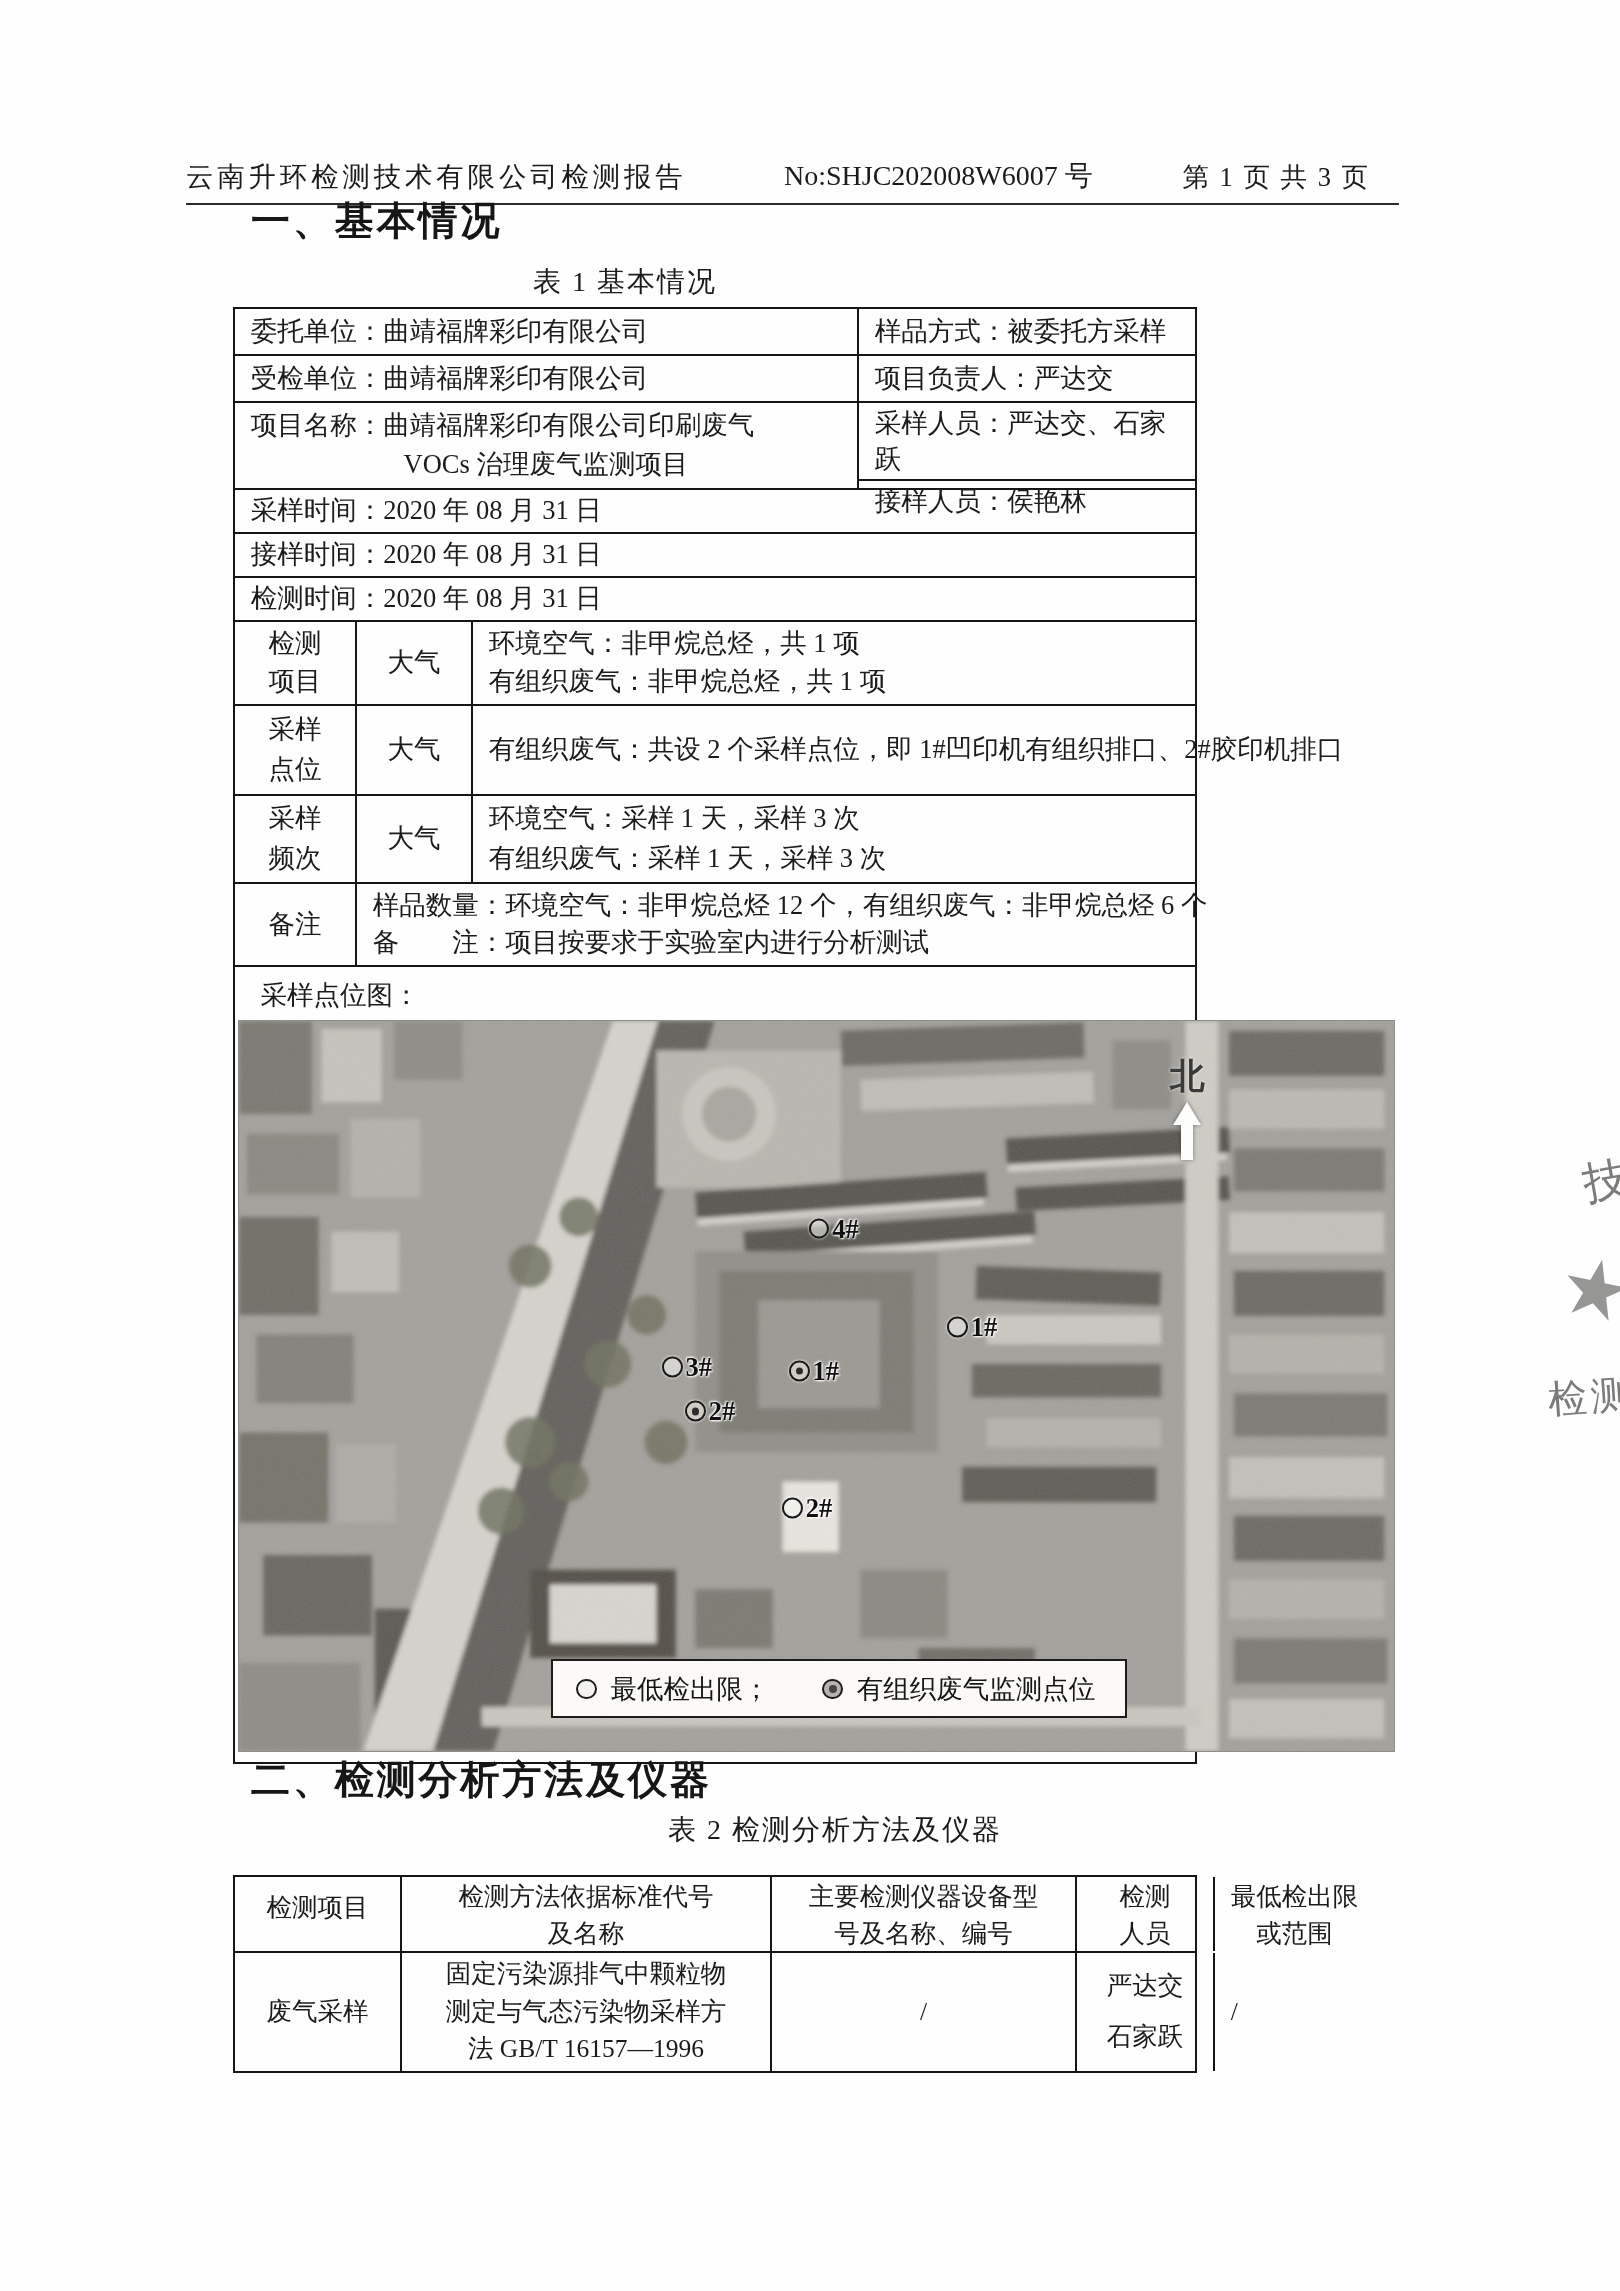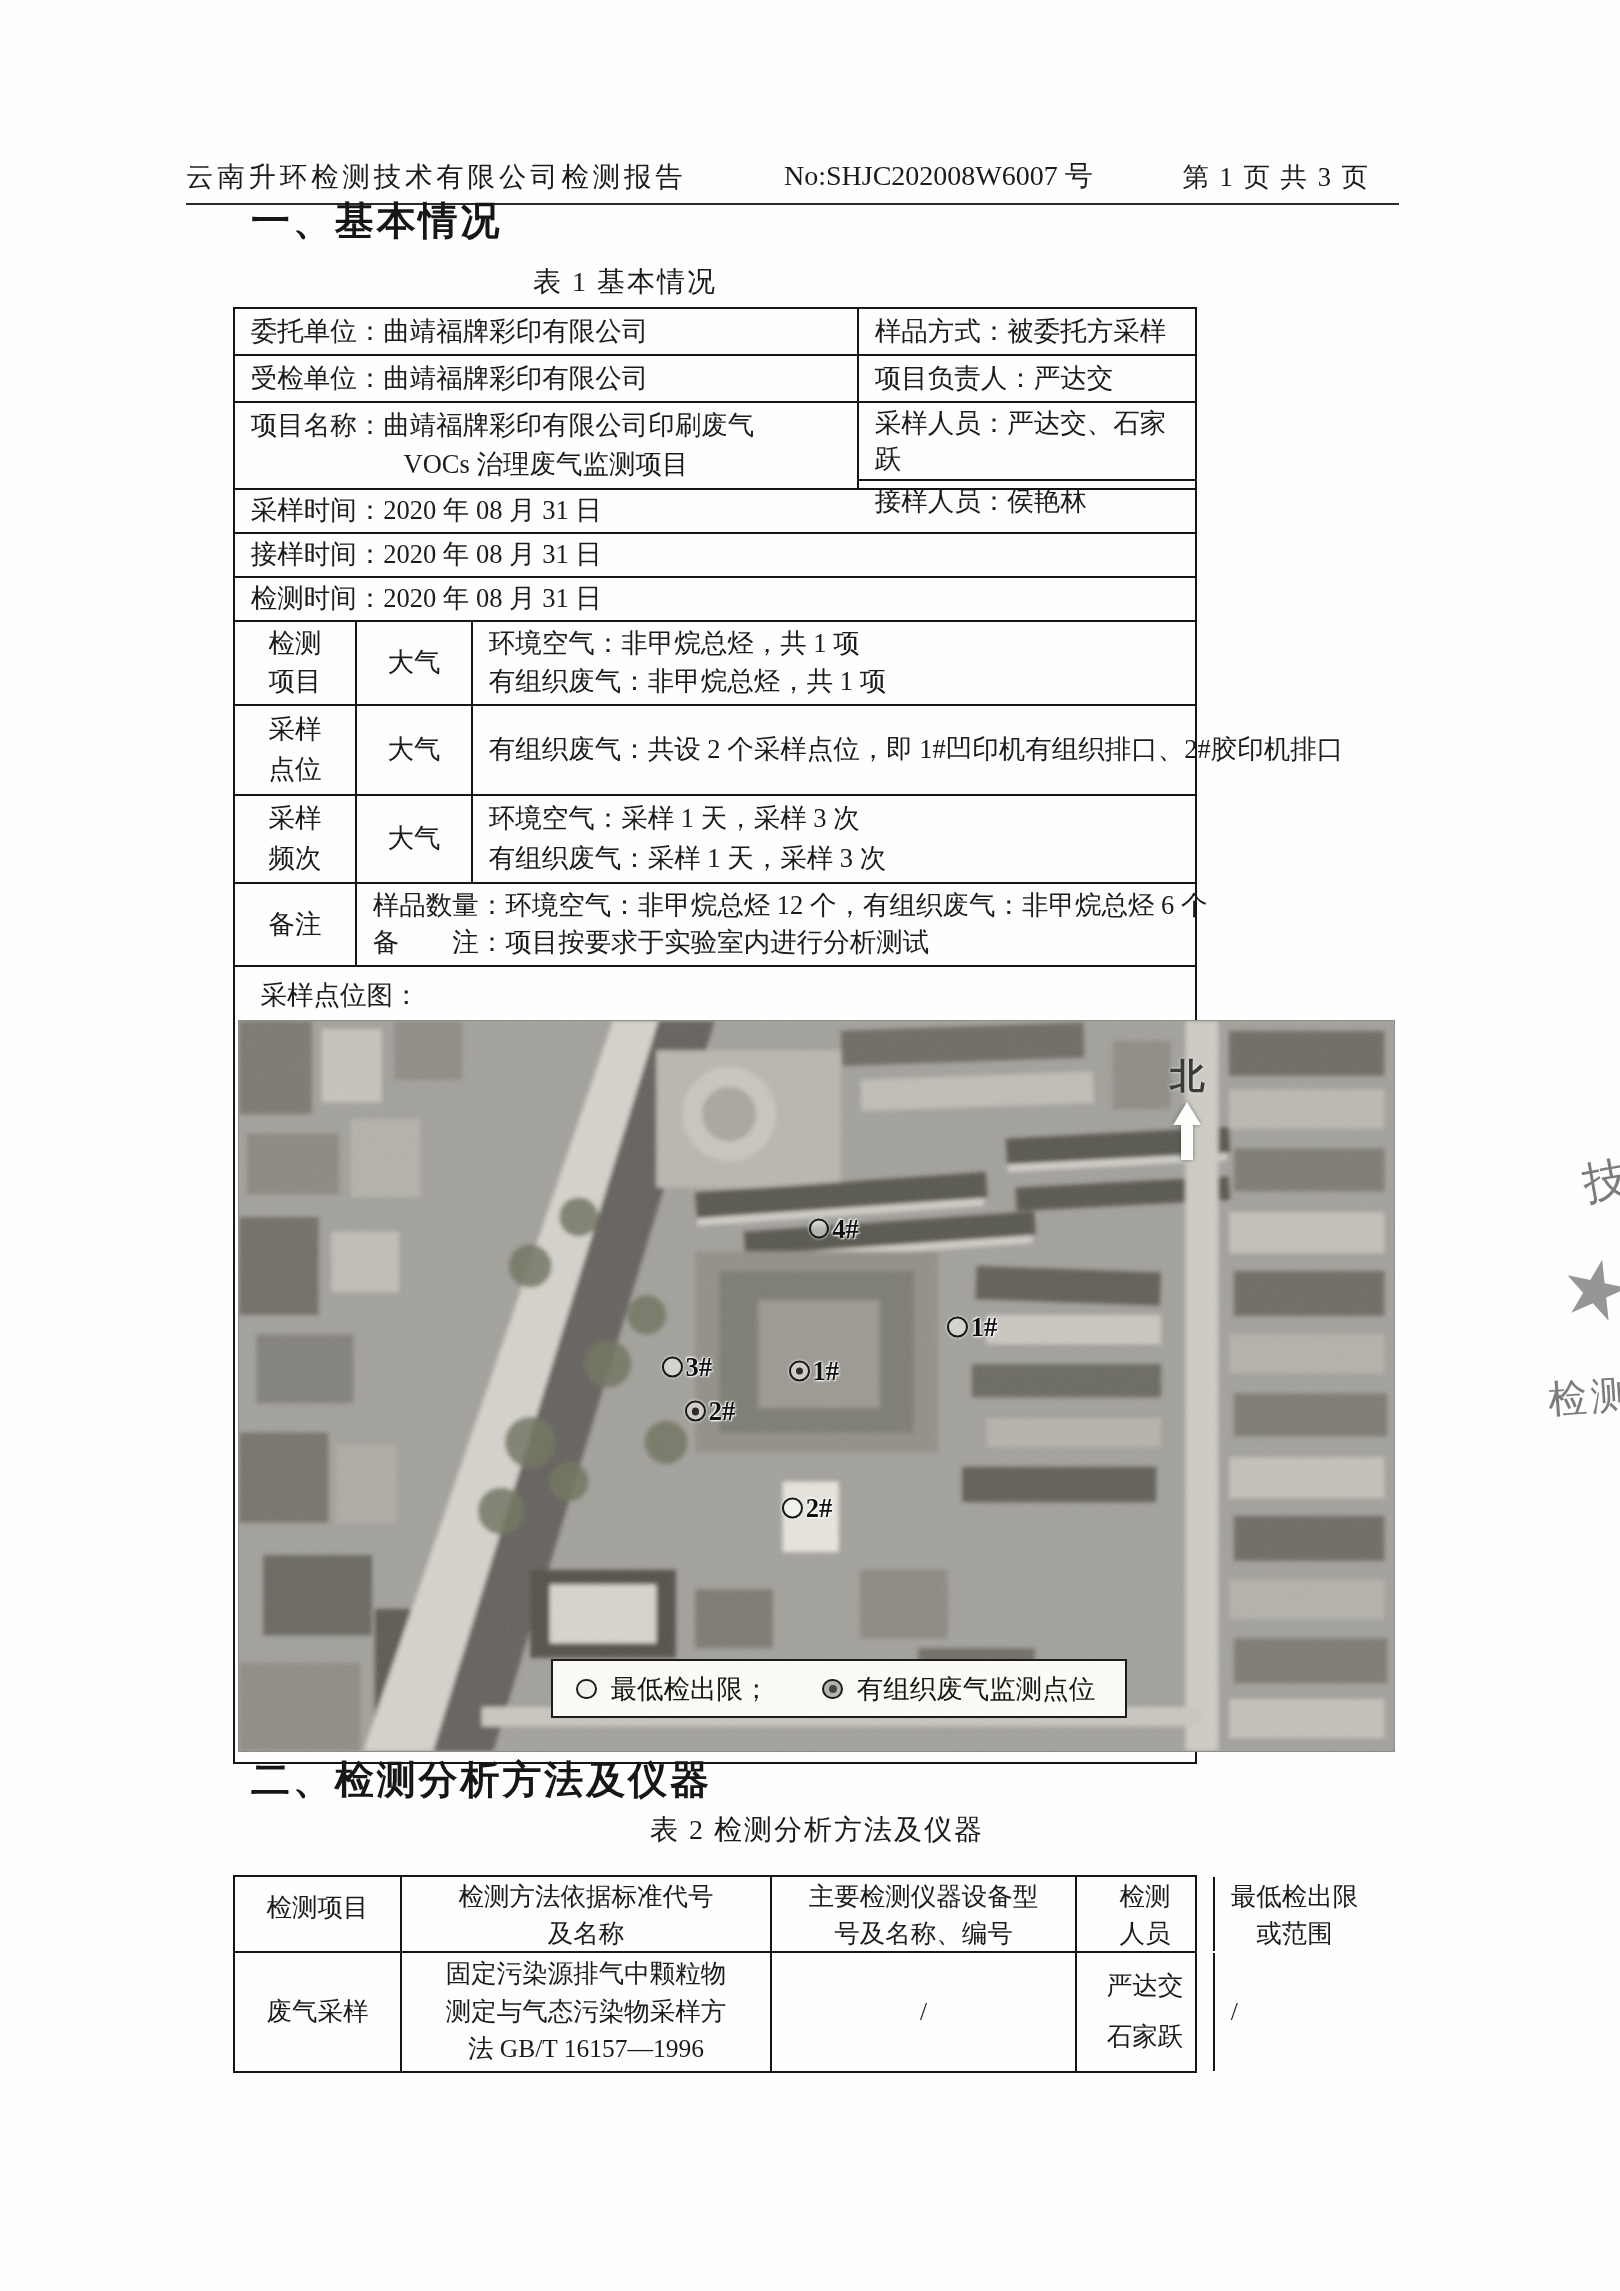--- a/index.html
+++ b/index.html
@@ -10,21 +10,21 @@
               padding-bottom:7.8px;display:flex;align-items:flex-end;margin-top:43px;}
   .dh-title{font-size:27.4px;letter-spacing:3.9px;width:598px;}
   .dh-no{font-size:28px;width:392px;}
   .dh-pages{font-size:26.5px;letter-spacing:2px;flex:1;text-align:right;padding-right:29px;}
   
   .sec-h{position:absolute;left:251px;font-size:39px;font-weight:bold;letter-spacing:2.9px;color:#161616;}
   .sec-h1{top:194px;font-family:Liberation Serif, serif;}
   .sec-h2{top:1753px;}
   .tcaption{position:absolute;text-align:center;font-size:28px;letter-spacing:2px;}
   .tcap1{top:263px;left:233px;width:784px;}
-  .tcap2{top:1811px;left:233px;width:1168px;}
+  .tcap2{top:1811px;left:251px;width:1168px;}
   
   .dtable{position:absolute;left:233px;width:964px;border:2px solid #161616;box-sizing:border-box;background:#fefefe;}
   .trow{display:flex;align-items:stretch;border-top:2px solid #161616;box-sizing:border-box;}
   .trow:first-child{border-top:none;}
   .tcell{box-sizing:border-box;border-left:2px solid #161616;display:flex;flex-direction:column;
          justify-content:space-evenly;padding:2px 15.7px;font-size:26.5px;line-height:1.35;}
   .tcell:first-child{border-left:none;}
   .tcell .ln{white-space:nowrap;}
   .c-center{align-items:center;text-align:center;}
   .t1{top:307px;}

